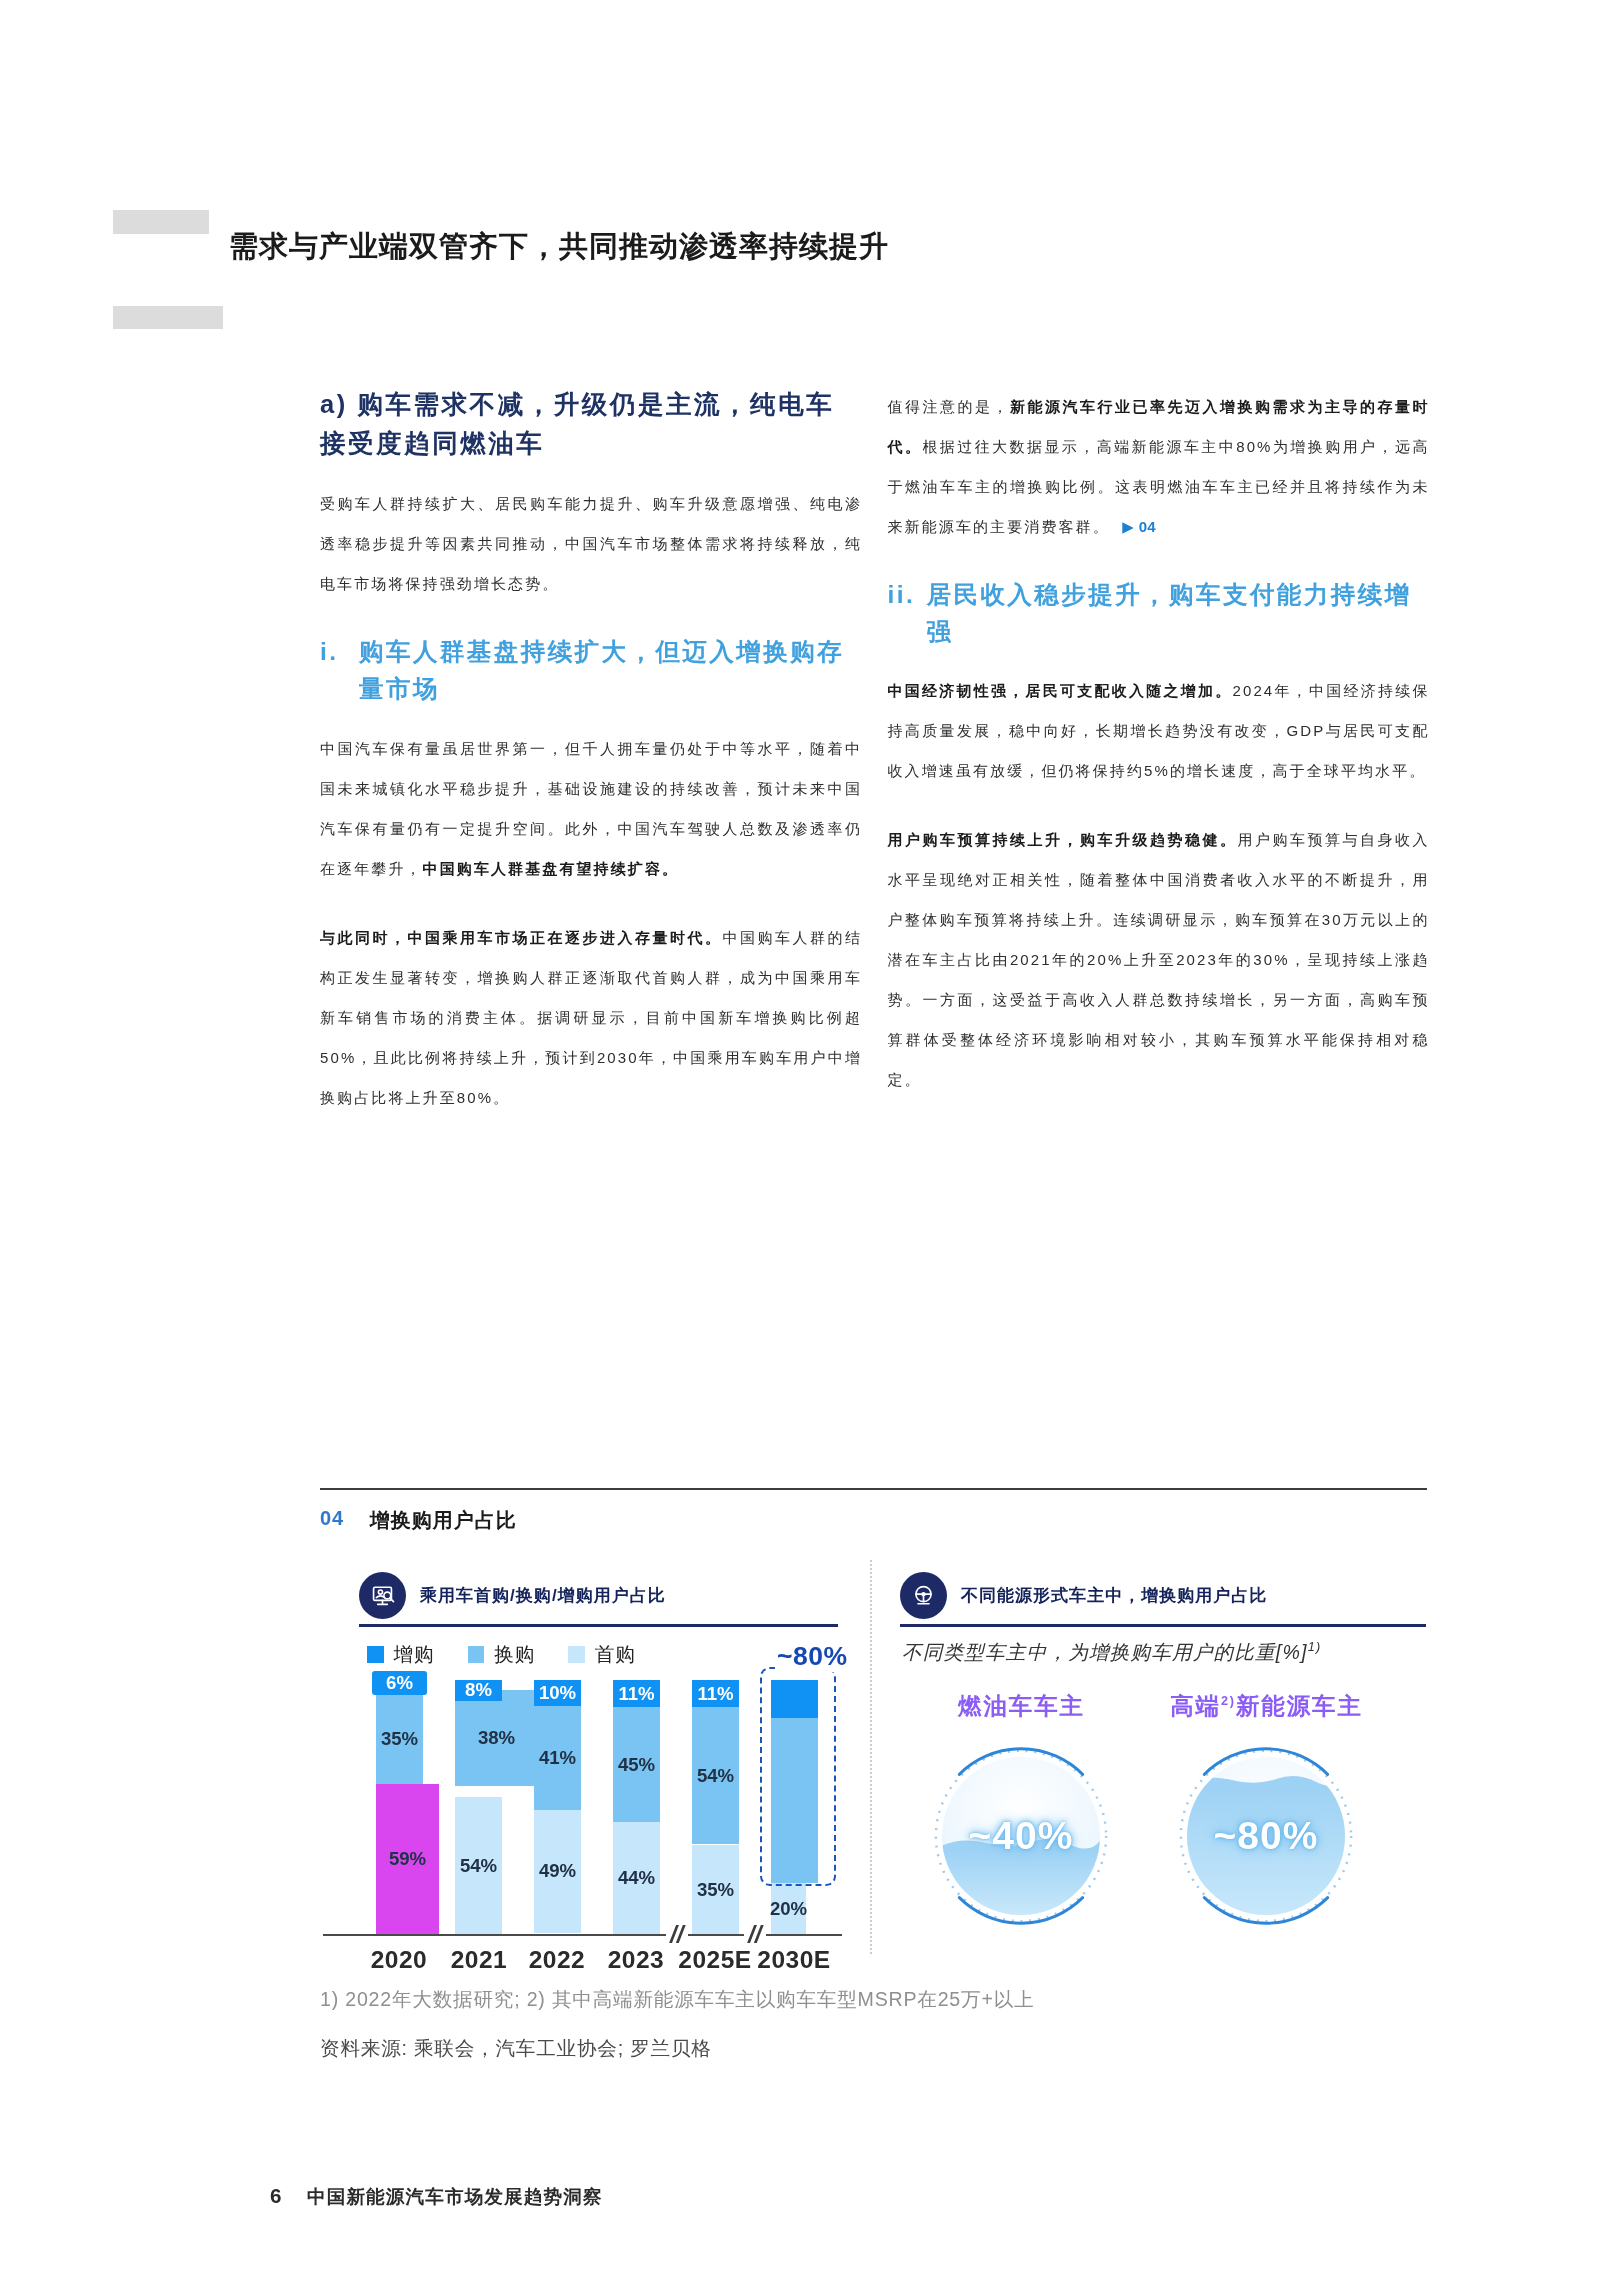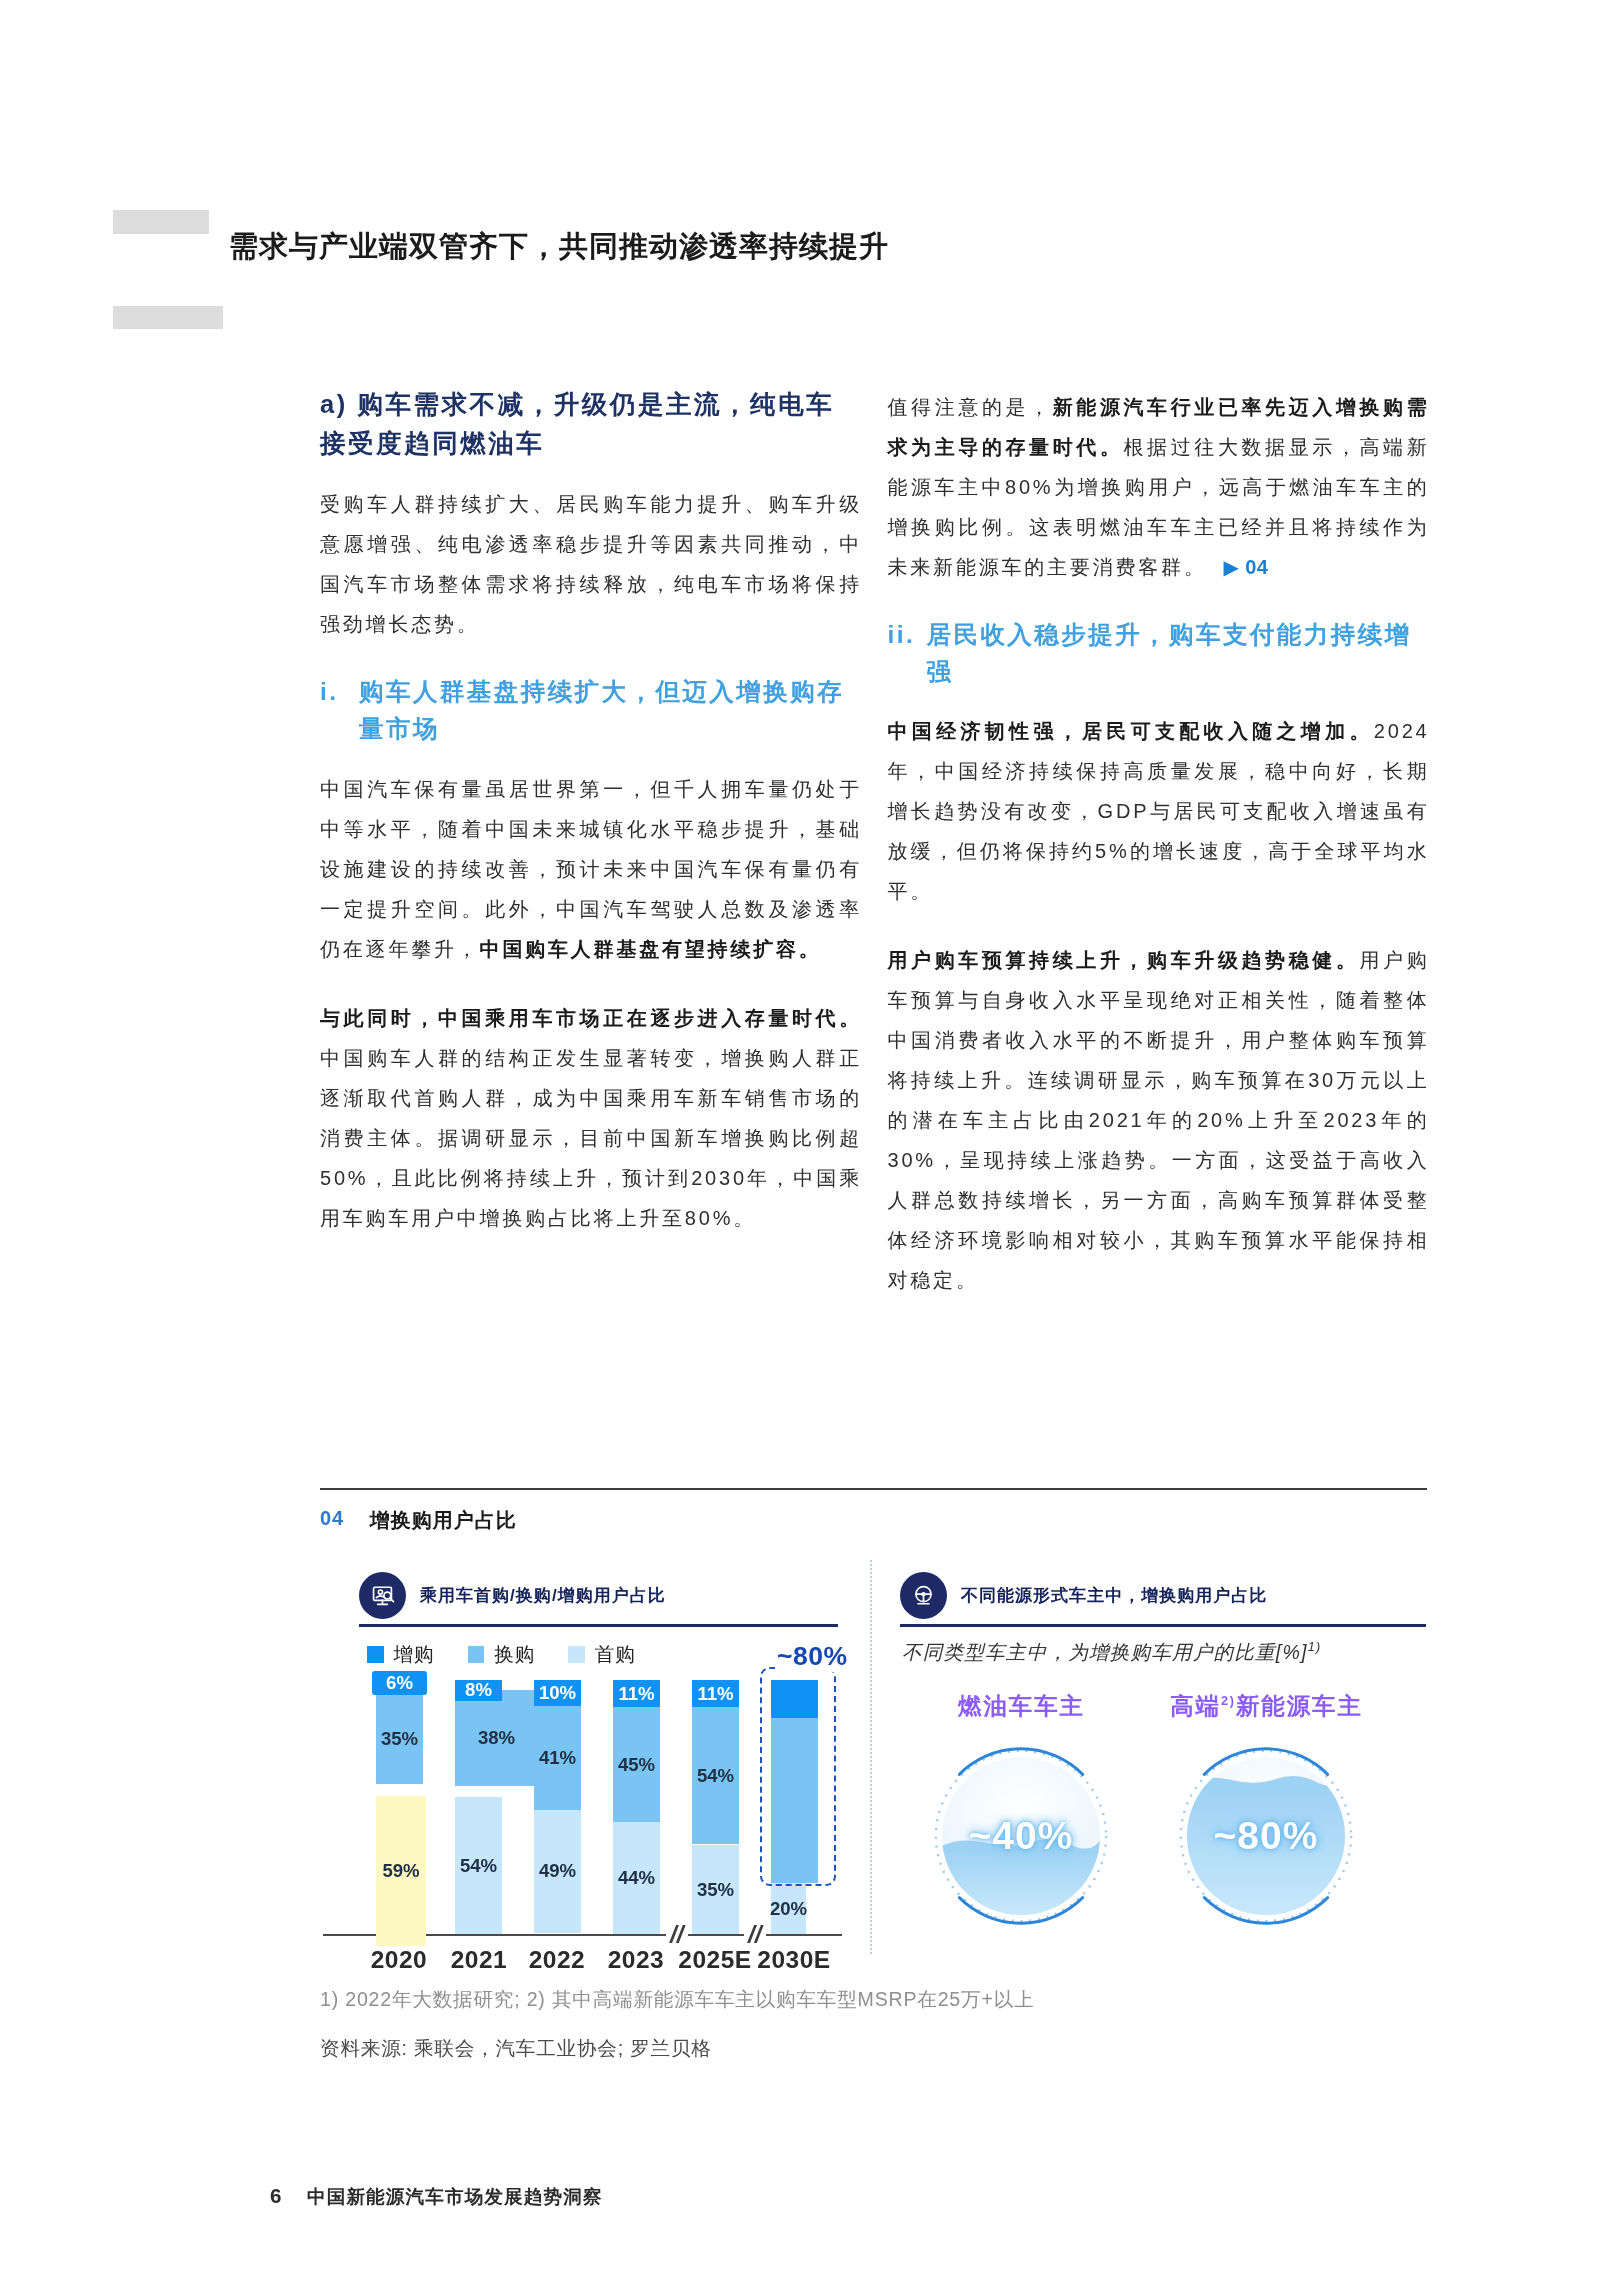--- a/index.html
+++ b/index.html
@@ -14,21 +14,21 @@
     font-size:29px;font-weight:800;color:#1b1b1b;letter-spacing:1px;}
 
   
   .columns{position:absolute;left:320px;top:375px;width:1110px;display:flex;gap:25.5px;}
   .col{width:542px;}
   .a-head{font-size:25.5px;line-height:39px;font-weight:800;color:#1e3264;
     letter-spacing:0.10em;margin:9.8px 0 21.6px;}
   .sub-head{display:flex;font-size:24.5px;line-height:37px;font-weight:800;color:#41a0de;
     letter-spacing:0.10em;margin:7.8px 0 21.6px;}
   .sub-head .marker{flex:none;width:39px;}
-  p.body{font-size:20px;line-height:40px;letter-spacing:0.14em;color:#2e2e2e;
+  p.body{font-size:15px;line-height:40px;letter-spacing:0.14em;color:#2e2e2e;
     text-align:justify;margin:0 0 29px;}
   p.body b{font-weight:800;color:#1b1b1b;}
   .ref{color:#1b7fd4;font-weight:800;white-space:nowrap;letter-spacing:0.02em;}
 
   
   .fig-rule{position:absolute;left:320px;top:1488px;width:1107px;border-top:2px solid #3c3c3c;}
   .fig-head{position:absolute;left:320px;top:1507px;display:flex;gap:25.5px;
     font-size:20px;font-weight:800;letter-spacing:1px;}
   .fig-num{color:#2f79cc;}
   .fig-title{color:#1b1b1b;}
@@ -152,21 +152,21 @@
     <div class="legend-item">
       <span class="swatch" style="background: rgb(198, 230, 252);"></span>
       <span class="legend-label">首购</span>
     </div>
   </div>
 
   <div class="bar-plot">
     <div class="baseline"></div>
     <div class="axis-break" style="left:343px;">//</div>
     <div class="axis-break" style="left:421px;">//</div>
-  <div class="seg" style="left: 53px; top: 104px; width: 50px; height: 150px; background: #fef9c3; margin-top: 12px;">
+  <div class="seg" style="left: 53px; top: 104px; width: 63px; height: 150px; background: #d946ef;">
         <span class="seg-label" style="color: rgb(34, 50, 70);">59%</span>
       </div>
       <div class="seg" style="left: 53px; top: 14.7px; width: 47px; height: 89px; background: rgb(122, 196, 244);">
         <span class="seg-label" style="color: rgb(34, 50, 70);">35%</span>
       </div>
       <div class="seg" style="left: 53px; top: -1px; width: 47px; height: 15.7px; background: rgb(15, 146, 244);">
         <span class="seg-label tab" style="color: rgb(255, 255, 255); background: rgb(15, 146, 244); top: -7.8px; transform: none;">6%</span>
       </div>
       <div class="xlab" style="left: 37px;">2020</div>
       <div class="seg" style="left: 132px; top: 117px; width: 47px; height: 137px; background: rgb(198, 230, 252);">

